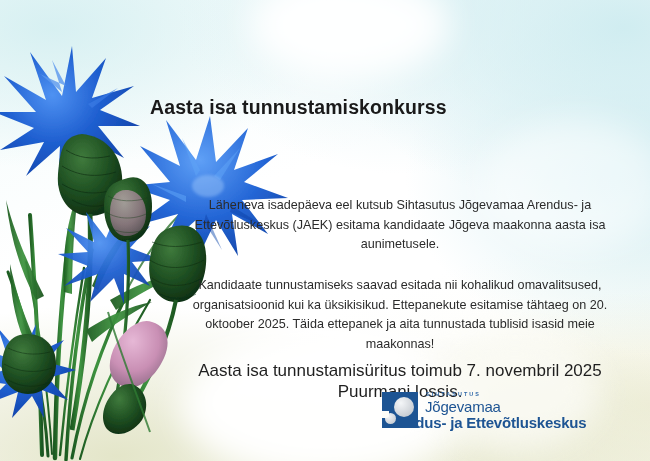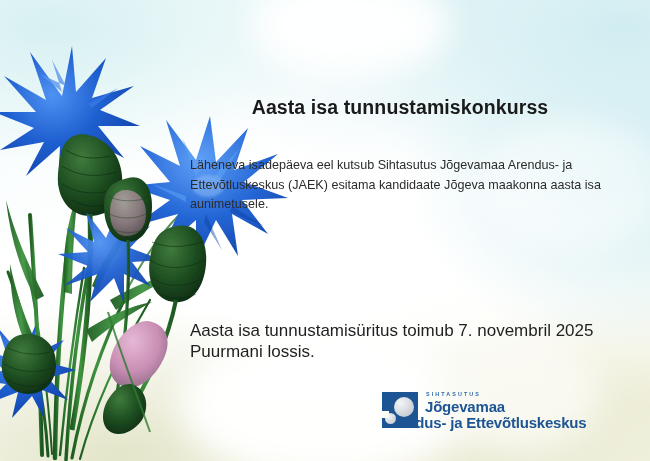--- a/index.html
+++ b/index.html
@@ -60,34 +60,35 @@
     left: 150px;
     top: 0;
     width: 500px;
     height: 461px;
   }
   .title {
     position: absolute;
     left: 0;
     top: 96px;
     width: 500px;
-    text-align: center;
+    text-align: left;
     font-size: 19.5px;
     font-weight: bold;
     color: #1a1a1a;
     letter-spacing: 0.1px;
   }
   .para {
     position: absolute;
     width: 420px;
     left: 40px;
-    text-align: left;
+    text-align: center;
     color: #2b2b2b;
     font-size: 12.6px;
     line-height: 19.5px;
+    margin-top: 40px;
   }
   .para-1 { top: 156px; }
   .para-2 { top: 236px; width: 430px; left: 35px; }
   .para-3 { top: 320px; font-size: 17px; line-height: 21px; color: #1f1f1f; }
 
   
   .logo {
     position: absolute;
     left: 382px;
     top: 392px;
@@ -135,21 +136,21 @@
   .logo-kicker {
     font-size: 5.4px;
     font-weight: bold;
     letter-spacing: 2.1px;
     color: #2f68a8;
     margin-bottom: 2px;
     margin-left: 1px;
   }
   .logo-line1 {
     font-size: 15px;
-    font-weight: bold;
+    font-weight: normal;
     color: #1d5493;
     letter-spacing: -0.2px;
     margin-bottom: 1px;
   }
   .logo-line2 {
     font-size: 15px;
     font-weight: bold;
     color: #1d5493;
     letter-spacing: -0.2px;
     margin-left: -43px;
@@ -311,20 +312,21 @@
 
   <div class="cloud c2"></div>
   <div class="cloud c3"></div>
 
   <div class="content">
 
     <div class="title">Aasta isa tunnustamiskonkurss</div>
 
     <div class="para para-1">Läheneva isadepäeva eel kutsub Sihtasutus Jõgevamaa Arendus- ja Ettevõtluskeskus (JAEK) esitama kandidaate Jõgeva maakonna aasta isa aunimetusele.</div>
 
+    <div class="para para-2">Kandidaate tunnustamiseks saavad esitada nii kohalikud omavalitsused, organisatsioonid kui ka üksikisikud. Ettepanekute esitamise tähtaeg on 20. oktoober 2025. Täida ettepanek ja aita tunnustada tublisid isasid meie maakonnas!</div>
 
     <div class="para para-3">Aasta isa tunnustamisüritus toimub 7. novembril 2025 Puurmani lossis.</div>
   </div>
 
   <div class="logo">
     <div class="logo-mark">
       <div class="dot-big"></div>
       <div class="dot-small"></div>
       <div class="notch"></div>
     </div>

